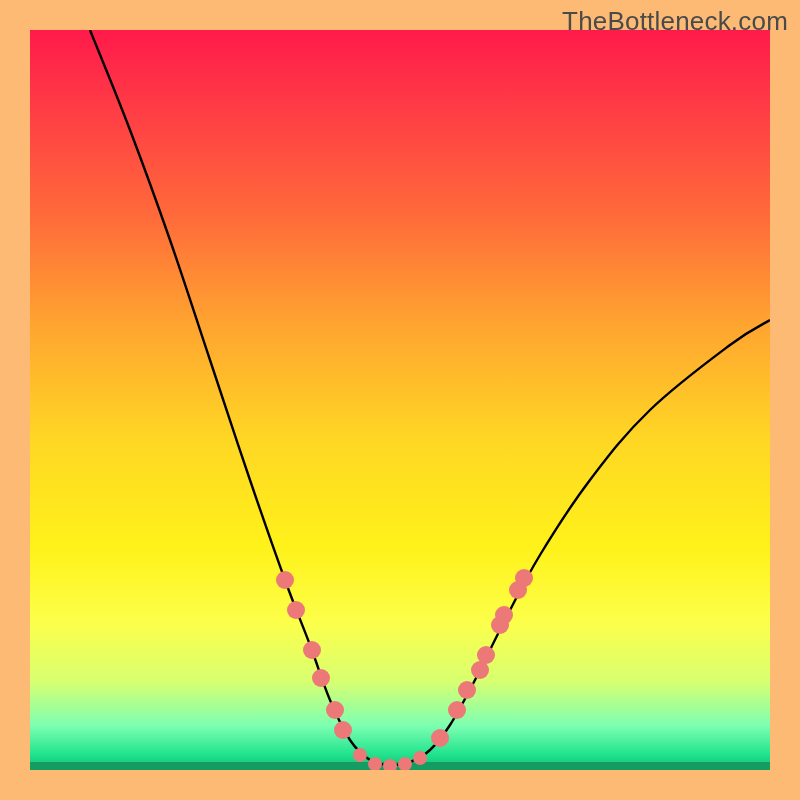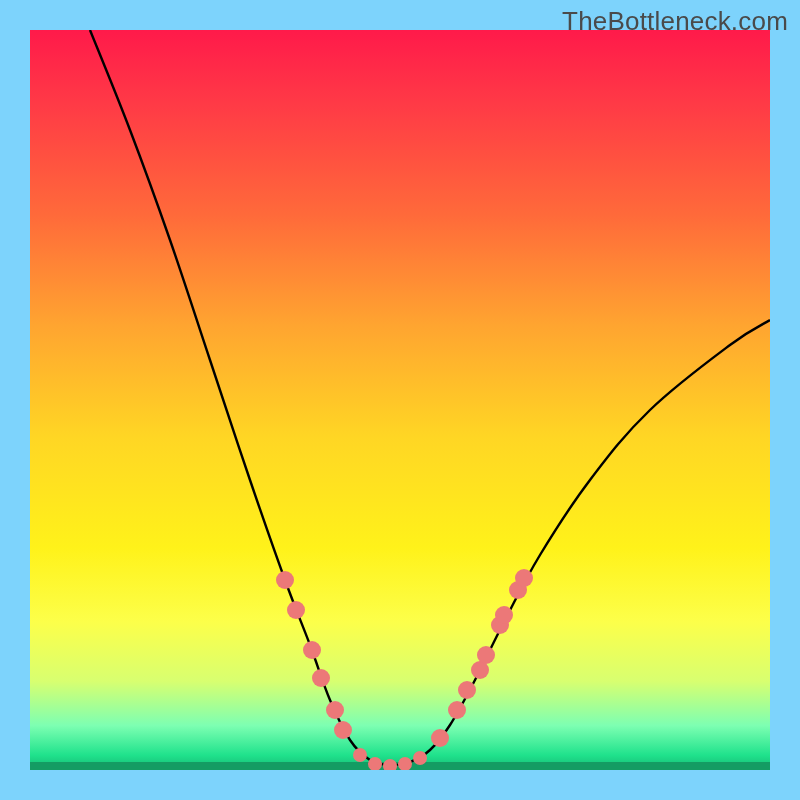--- a/index.html
+++ b/index.html
@@ -10,21 +10,21 @@
     overflow: hidden;
     background: #000;
     font-family: Arial, Helvetica, sans-serif;
   }
   .frame {
     position: absolute;
     left: 0;
     top: 0;
     width: 800px;
     height: 800px;
-    background: #7dd3fc;
+    background: #fdba74;
   }
   .plot {
     position: absolute;
     left: 30px;
     top: 30px;
     width: 740px;
     height: 740px;
     background: linear-gradient(to bottom,
       #ff1a4a 0%,
       #ff3a46 10%,

